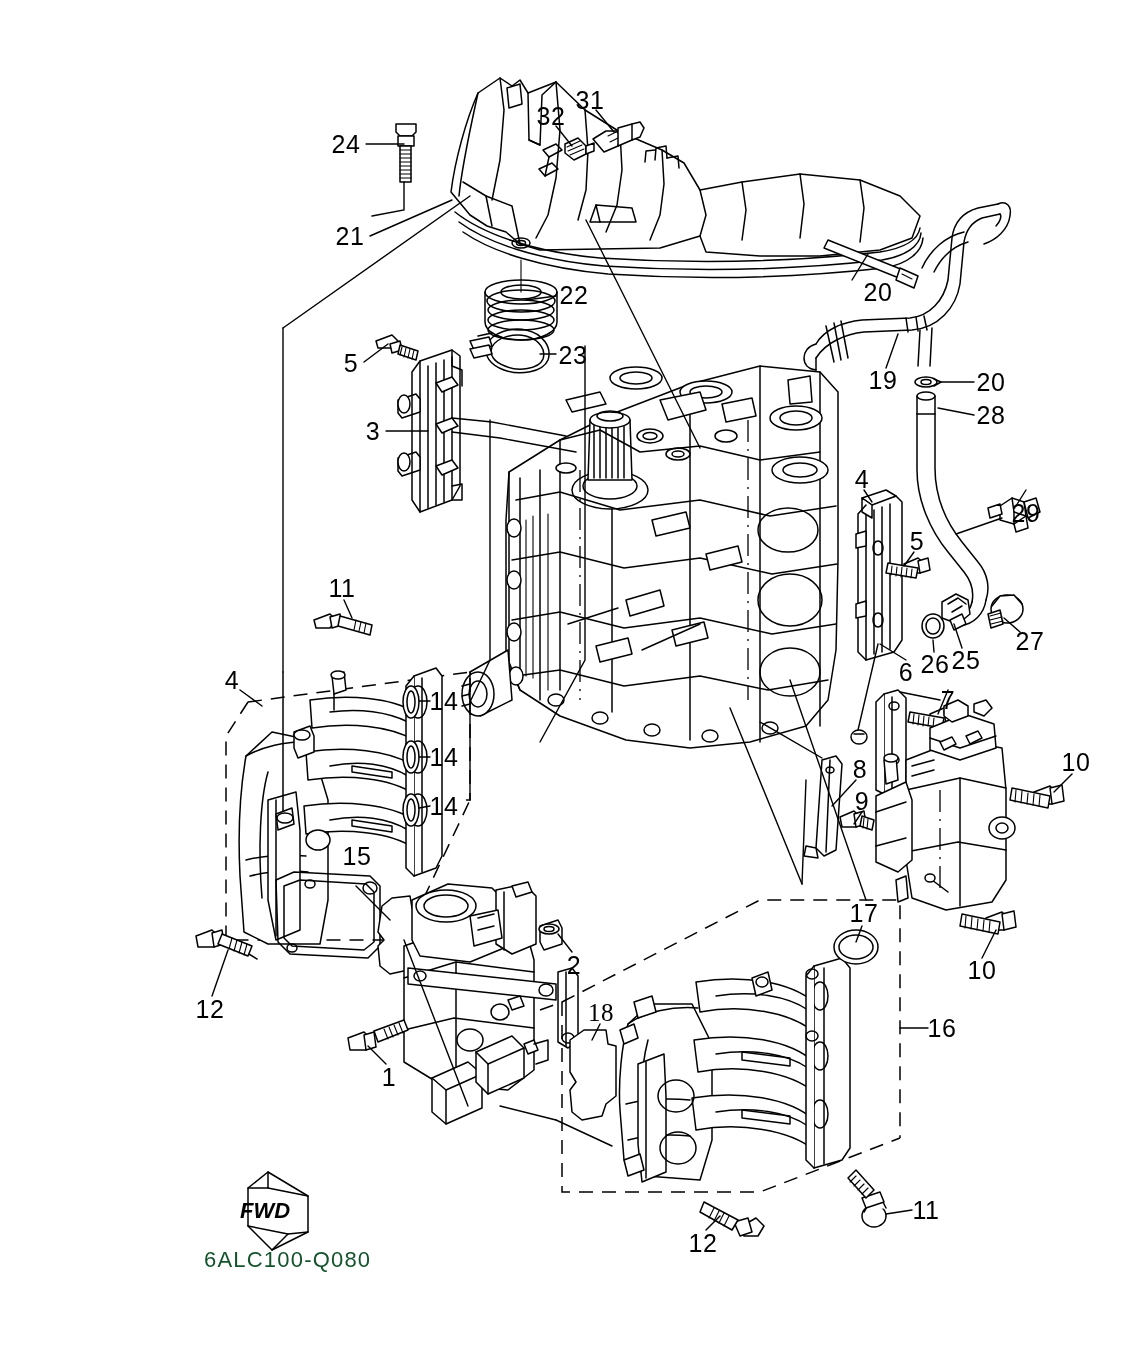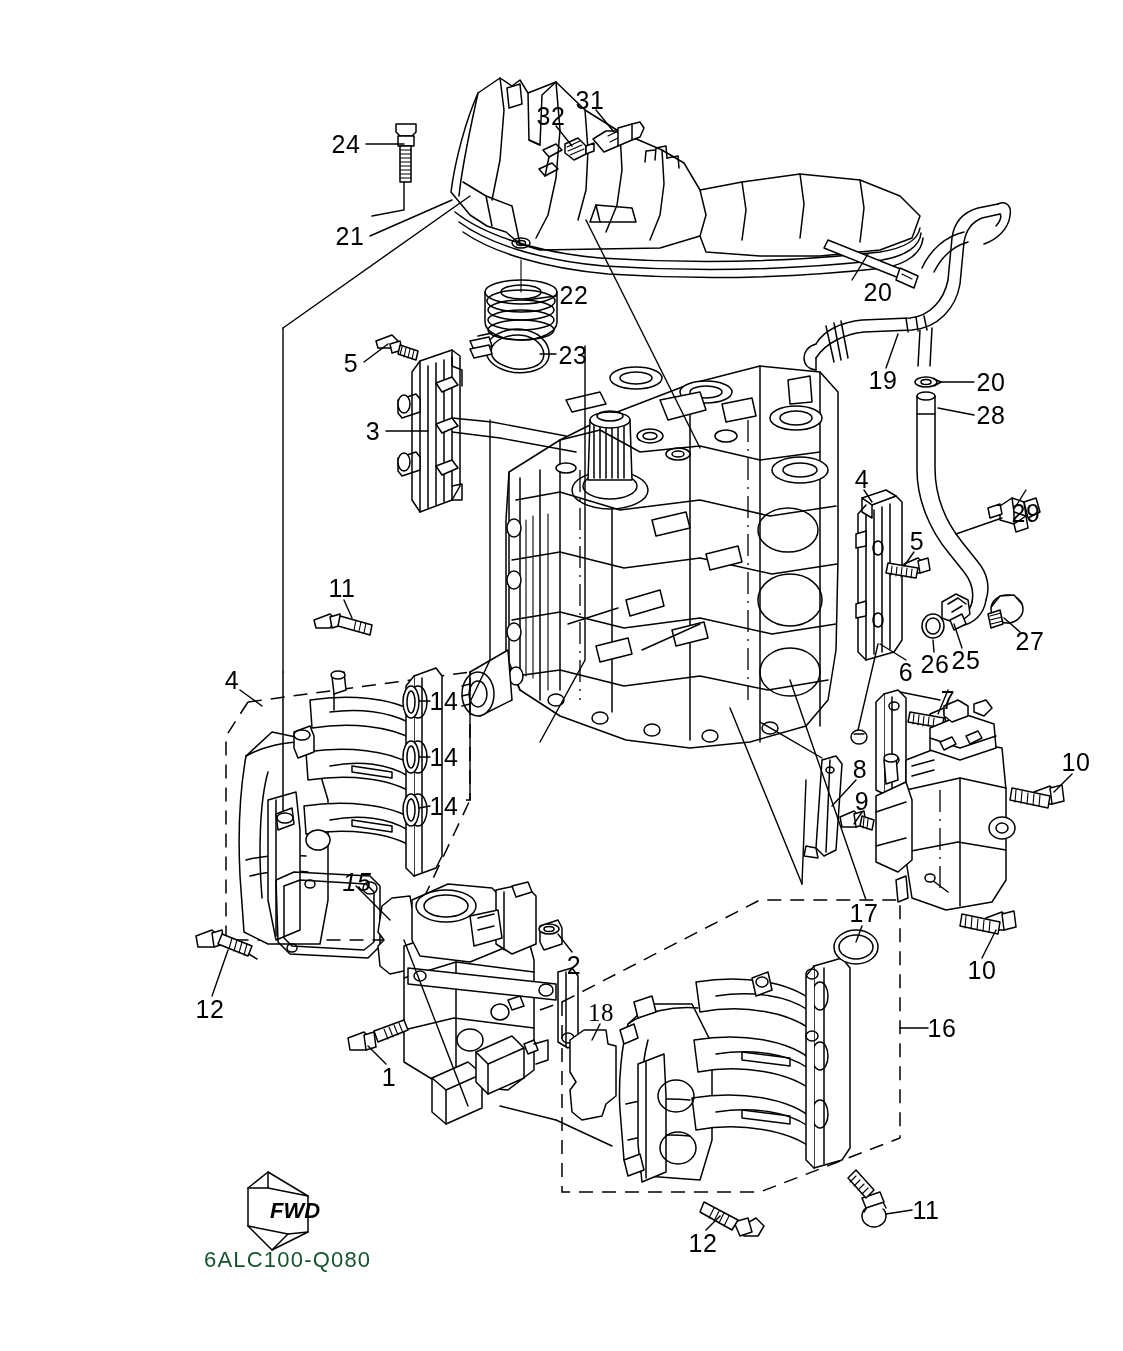--- a/index.html
+++ b/index.html
@@ -835,21 +835,21 @@
     <g>
       <path class="sf" d="M248 1226 L 248 1188 L 268 1188 L 268 1172 L 308 1196
                           L 308 1232 L 272 1250 L 248 1226 Z"></path>
       <path class="s" d="M268 1188 L 308 1196"></path>
       <path class="s" d="M248 1226 L 288 1234 L 308 1232"></path>
       <path class="s" d="M288 1234 L 272 1250"></path>
       <path class="s" d="M268 1172 L 248 1188"></path>
     </g>
   </svg>
 
-  <div class="fwd-label" style="left:270px; top:1198px;">FWD</div>
+  <div class="fwd-label" style="left:240px; top:1198px;">FWD</div>
 
   <div class="callout" style="left: 346px; top: 144px;">24</div>
   <div class="callout" style="left: 590px; top: 100px;">31</div>
   <div class="callout" style="left: 551px; top: 116px;">32</div>
   <div class="callout" style="left: 350px; top: 236px;">21</div>
   <div class="callout" style="left: 574px; top: 295px;">22</div>
   <div class="callout" style="left: 878px; top: 292px;">20</div>
   <div class="callout" style="left: 883px; top: 380px;">19</div>
   <div class="callout" style="left: 991px; top: 382px;">20</div>
   <div class="callout" style="left: 991px; top: 415px;">28</div>
@@ -866,21 +866,21 @@
   <div class="callout" style="left: 948px; top: 700px;">7</div>
   <div class="callout" style="left: 342px; top: 588px;">11</div>
   <div class="callout" style="left: 232px; top: 680px;">4</div>
   <div class="callout" style="left: 444px; top: 701px;">14</div>
   <div class="callout" style="left: 444px; top: 757px;">14</div>
   <div class="callout" style="left: 444px; top: 806px;">14</div>
   <div class="callout" style="left: 860px; top: 769px;">8</div>
   <div class="callout" style="left: 862px; top: 801px;">9</div>
   <div class="callout" style="left: 1076px; top: 762px;">10</div>
   <div class="callout" style="left: 982px; top: 970px;">10</div>
-  <div class="callout" style="left: 357px; top: 882px; font-style: italic;">15</div>
+  <div class="callout" style="left: 357px; top: 856px;">15</div>
   <div class="callout" style="left: 210px; top: 1009px;">12</div>
   <div class="callout" style="left: 574px; top: 965px;">2</div>
   <div class="callout" style="left: 389px; top: 1077px;">1</div>
   <div class="callout" style="left: 864px; top: 913px;">17</div>
   <div class="callout" style="left: 942px; top: 1028px;">16</div>
   <div class="callout" style="left: 601px; top: 1012px; font-family: Liberation Serif, serif;">18</div>
   <div class="callout" style="left: 703px; top: 1243px;">12</div>
   <div class="callout" style="left: 926px; top: 1210px;">11</div>
 
   <div id="diagcode">6ALC100-Q080</div>

